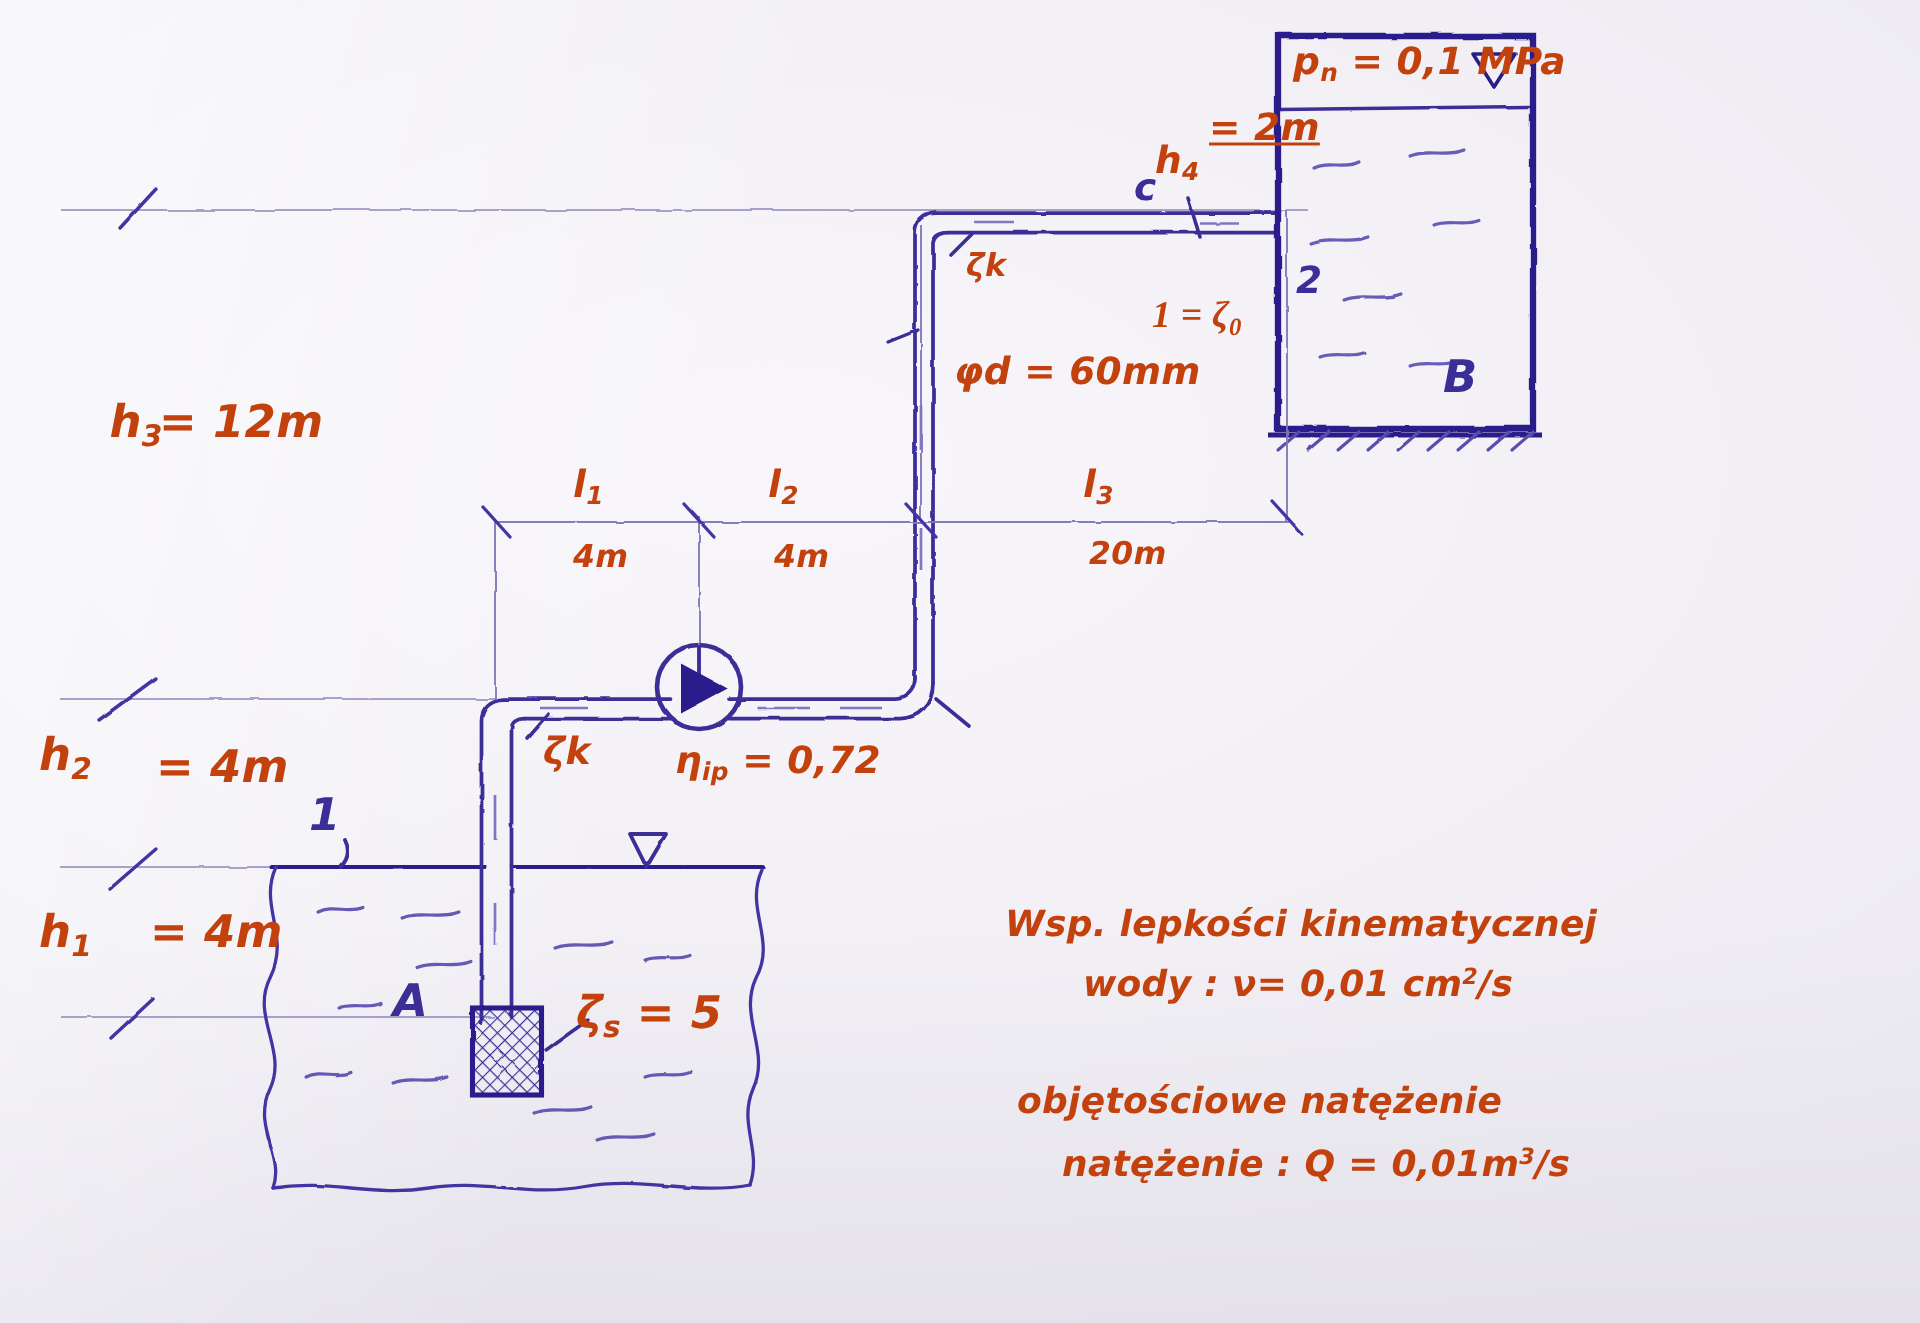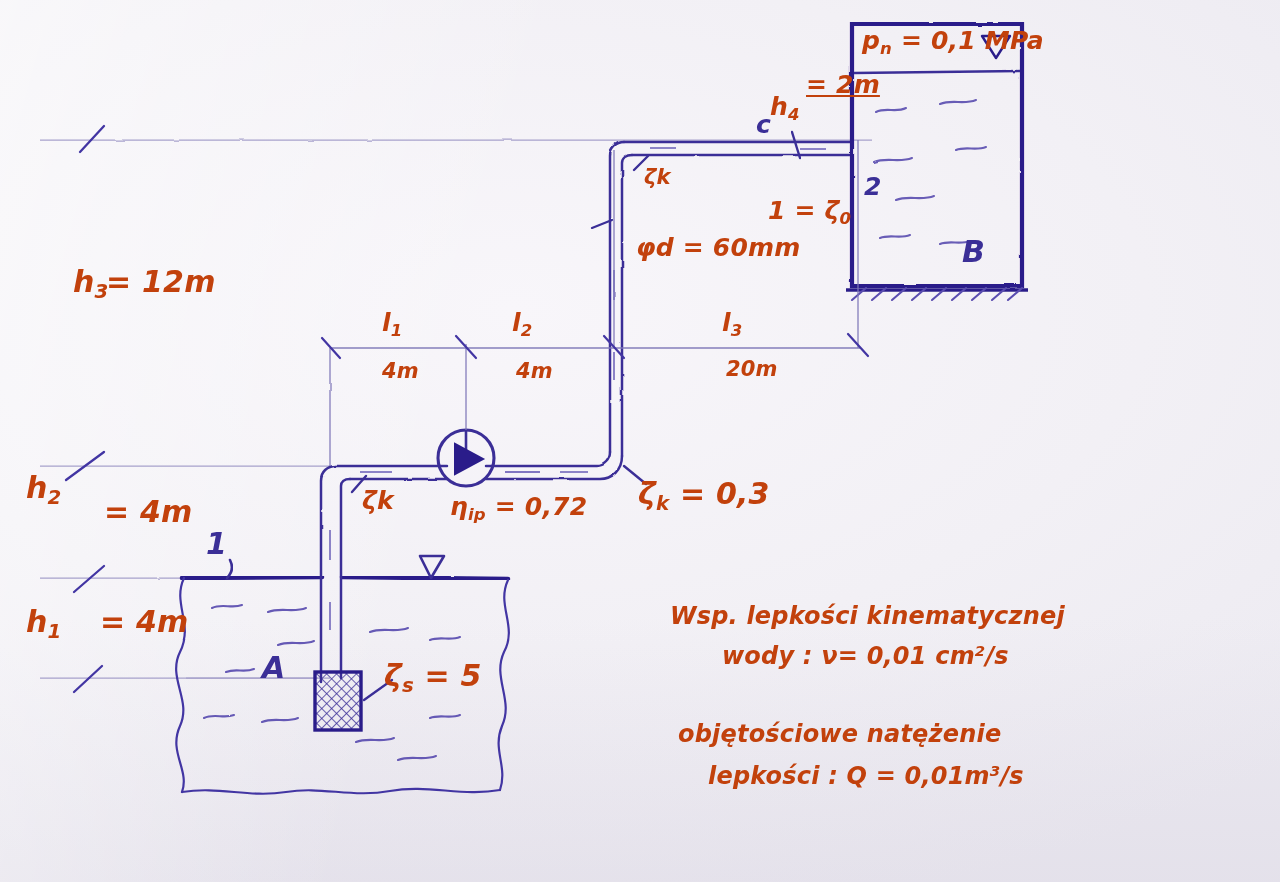--- a/index.html
+++ b/index.html
@@ -287,21 +287,21 @@
     <g stroke="#3b2f97" stroke-width="2.2" fill="none" stroke-linecap="round" filter="url(#rough2)">
       <path d="M592,228 L612,220"></path>
     </g>
   </svg>
 
   <div class="lbl hand big ink" style="left:28px; top:266px;margin-left:45px;">
     <span>h</span><span class="sub">3</span>
   </div>
   <div class="lbl hand big ink" style="left:106px; top:266px;font-style:italic;">= 12m</div>
 
-  <div class="lbl hand big ink" style="left:26px; top:472px;">
+  <div class="lbl hand big ink" style="left:26px; top:488px;">
     <span>h</span><span class="sub">2</span>
   </div>
   <div class="lbl hand big ink" style="left:104px; top:496px;">= 4m</div>
 
   <div class="lbl hand big ink" style="left:26px; top:606px;">
     <span>h</span><span class="sub">1</span>
   </div>
   <div class="lbl hand big ink" style="left:100px; top:606px;">= 4m</div>
 
   <div class="lbl hand mid ink" style="left:770px; top:70px;margin-top:24px;">
@@ -323,26 +323,22 @@
     <span>l</span><span class="sub">3</span>
   </div>
   <div class="lbl hand small ink" style="left:726px; top:358px;">20m</div>
 
   <div class="lbl hand mid ink" style="left:636px; top:208px;margin-top:27px;">φd = 60mm</div>
 
   <div class="lbl hand small ink" style="left:644px; top:166px;">ζk</div>
 
   <div class="lbl hand mid ink" style="left:362px; top:488px;">ζk</div>
 
-  <div class="lbl hand big ink" style="left:638px; top:478px;">
-    <span>ζ</span><span class="sub">k</span>
-    <span>= 0,3</span>
-  </div>
-
-  <div class="lbl hand mid ink" style="left:768px; top:198px;">
+
+  <div class="lbl hand mid ink" style="left:768px; top:198px;font-family:Liberation Serif, serif;">
     <span>1 = ζ</span><span class="sub">0</span>
   </div>
 
   <div class="lbl hand big ink" style="left:384px; top:660px;text-align:center;">
     <span>ζ</span><span class="sub">s</span>
     <span>= 5</span>
   </div>
 
   <div class="lbl hand mid ink" style="left:450px; top:494px;">
     <span>η</span><span class="sub">ip</span>
@@ -361,18 +357,18 @@
   <div class="lbl hand mid ink2" style="left:864px; top:174px;">2</div>
 
   <div class="lbl hand note ink" style="left:670px; top:604px;">Wsp. lepkości kinematycznej</div>
   <div class="lbl hand note ink" style="left:722px; top:644px;">
     <span>wody :</span>
     <span>ν</span><span>= 0,01 cm</span><span class="sup">2</span><span>/s</span>
   </div>
 
   <div class="lbl hand note ink" style="left:678px; top:722px;">objętościowe natężenie</div>
   <div class="lbl hand note ink" style="left:708px; top:764px;">
-    <span>lepkości :</span>
+    <span>natężenie :</span>
     <span>Q</span>
     <span>= 0,01</span><span class="frac-den"><span>m</span><span class="sup">3</span><span>/s</span></span>
   </div>
 
 </div>
 
 </body></html>

